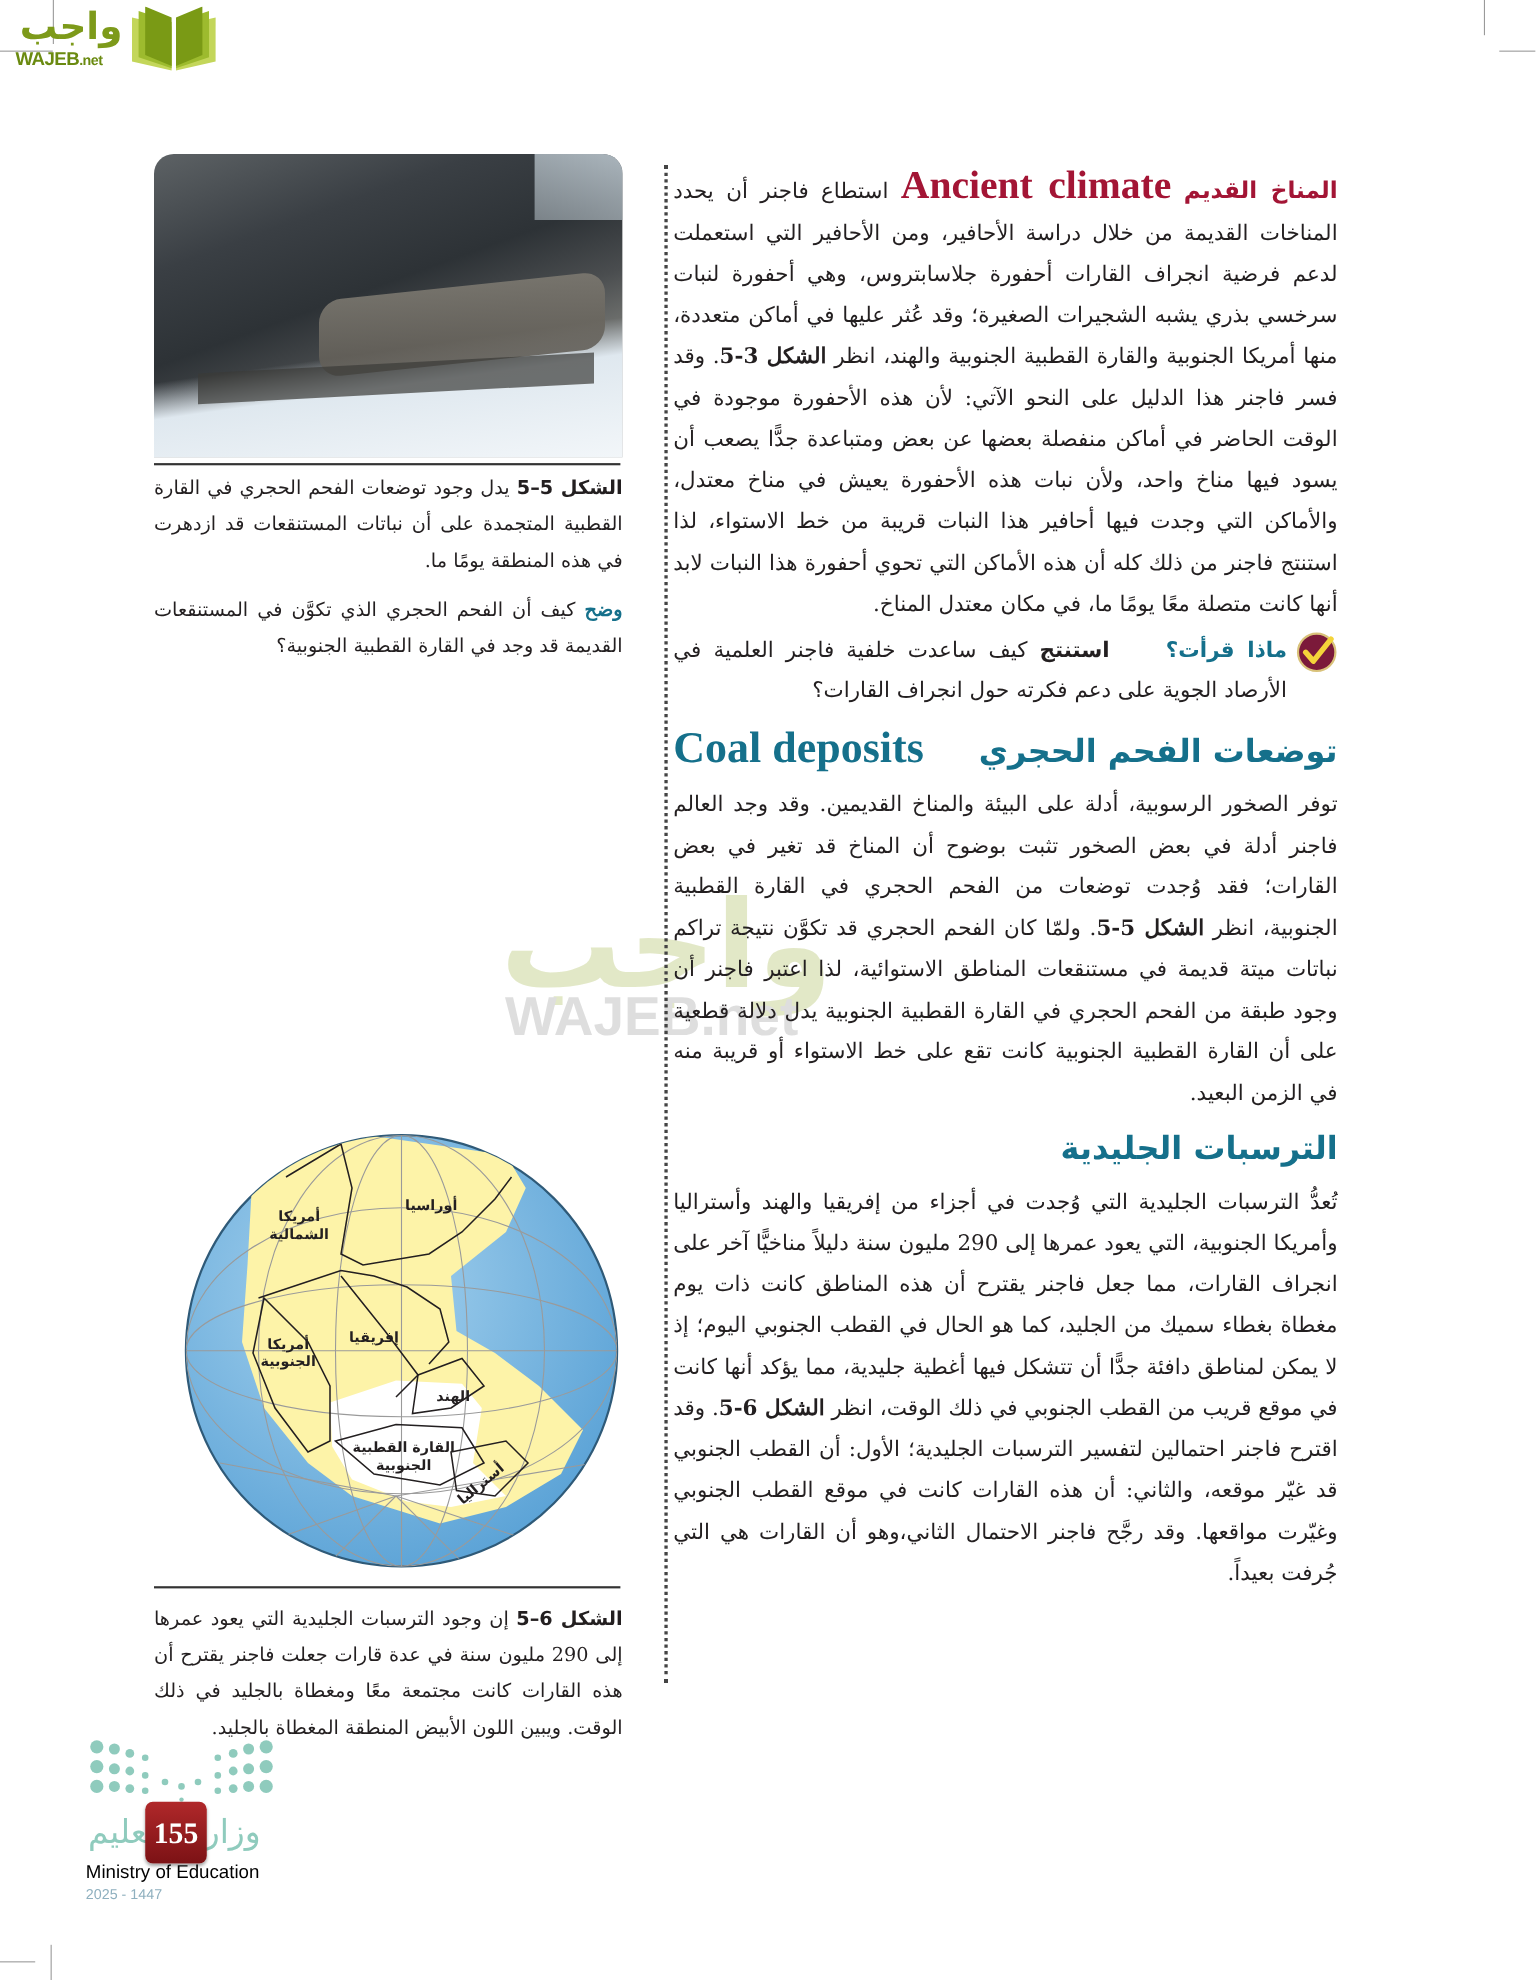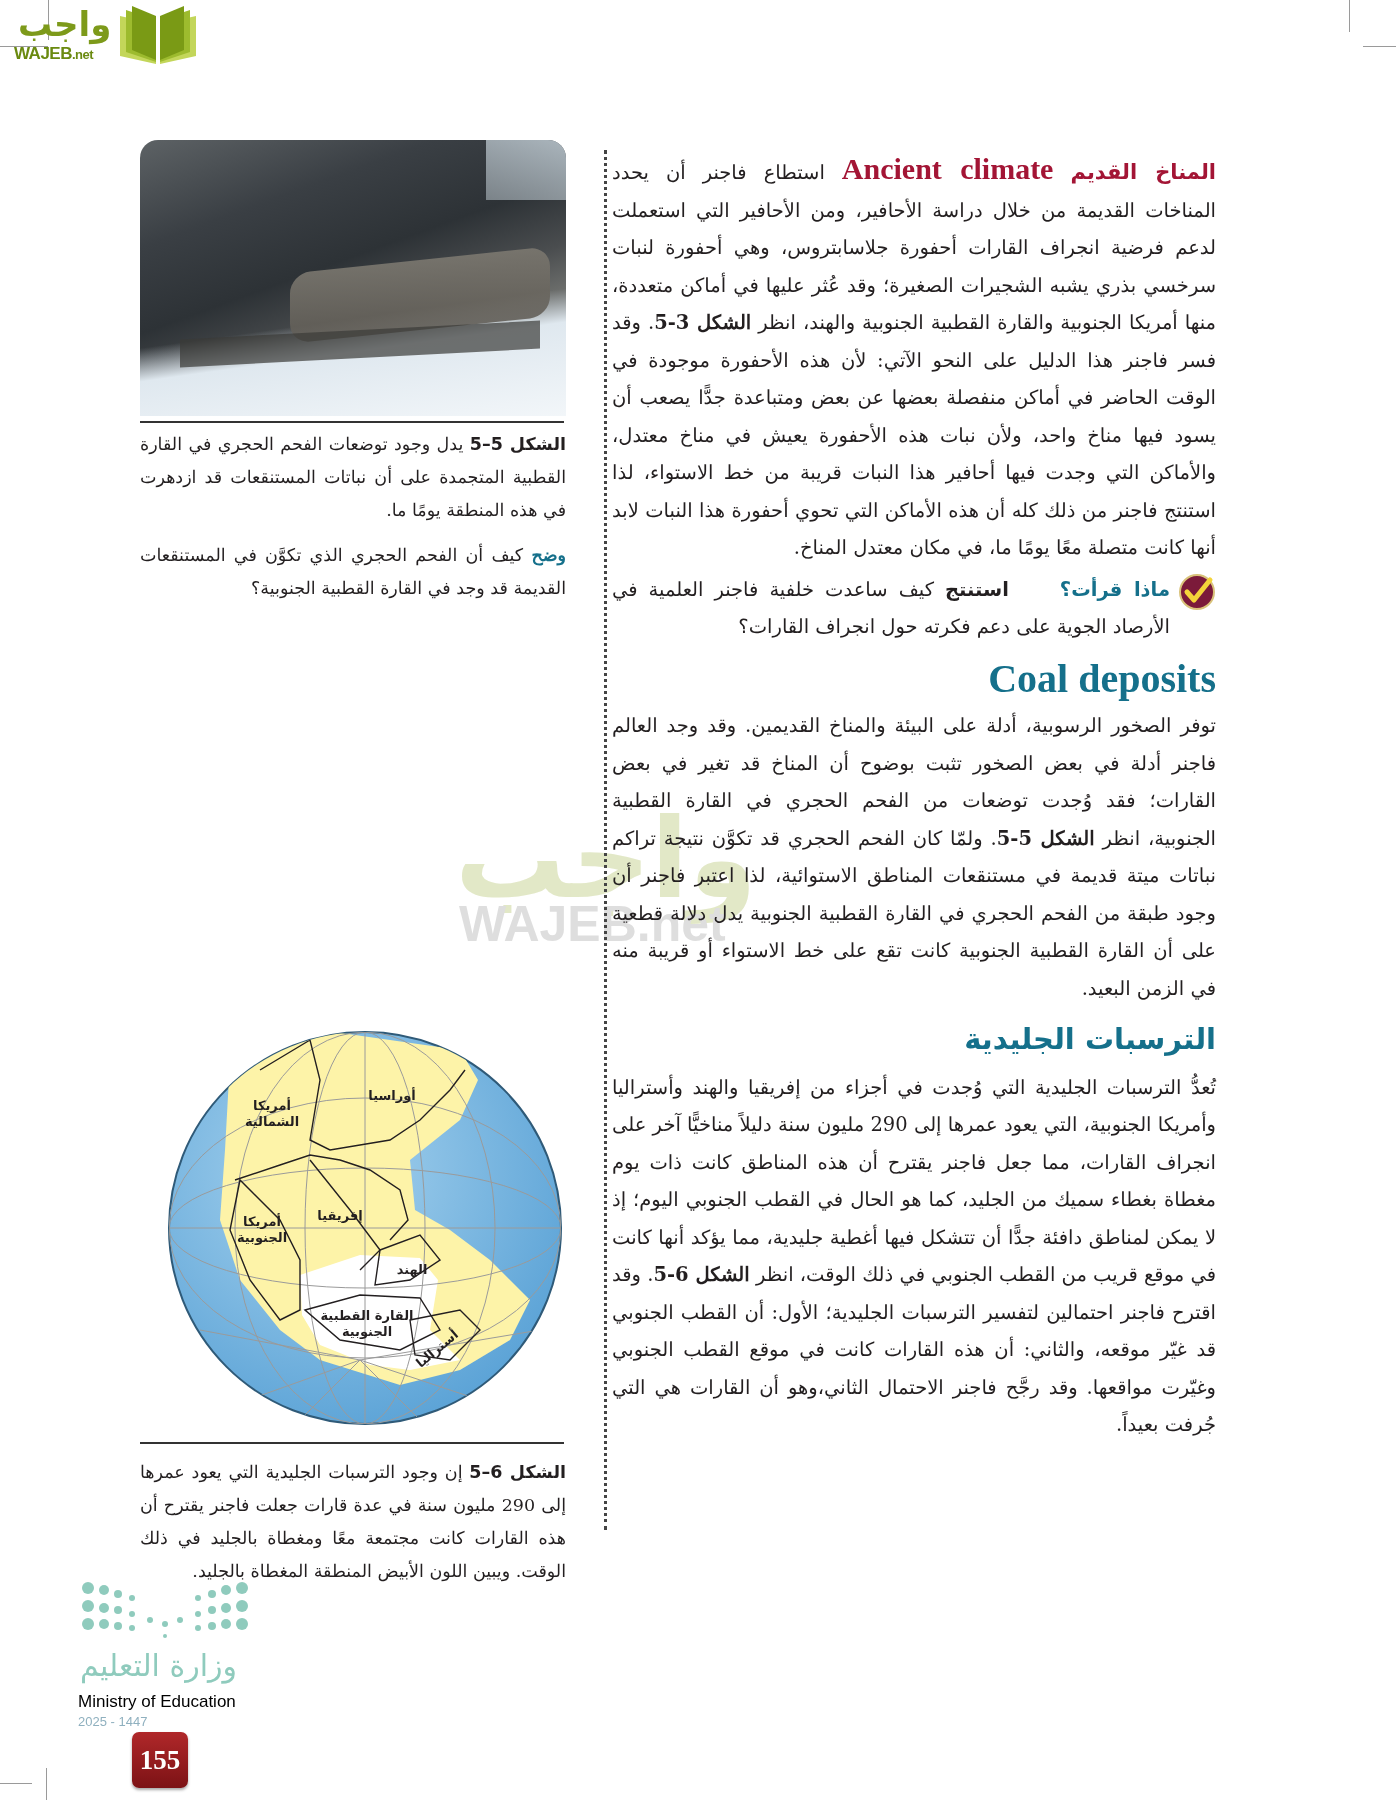--- a/index.html
+++ b/index.html
@@ -13,21 +13,21 @@
   .logo-en { position: absolute; left: 4px; top: 40px; font-family: "Liberation Sans", sans-serif; font-weight: bold; font-size: 17px; color: #6a8a10; letter-spacing: -0.5px; }
   .logo-en small { font-size: 13px; }
   .logo-book { position: absolute; left: 106px; top: 2px; width: 84px; height: 60px; }
 
   .col-main {
     position: absolute; left: 612px; top: 150px; width: 604px; direction: rtl; text-align: justify;
     font-family: "DejaVu Serif", serif; font-size: 19.5px; line-height: 37.5px;
   }
   .dotted-rule { position: absolute; left: 604px; top: 150px; width: 0; height: 1380px; border-left: 3px dotted #444; }
   .h-inline { color: #a31535; font-weight: bold; font-family: "DejaVu Sans", sans-serif; font-size: 21px; }
-  .h-inline-en { color: #a31535; font-weight: bold; font-family: "Liberation Serif", serif; font-size: 30px; }
+  .h-inline-en { color: #a31535; font-weight: bold; font-family: "Liberation Serif", serif; font-size: 36px; }
   .fig-ref { font-weight: bold; }
   .section-head {
     display: flex; justify-content: space-between; align-items: baseline;
     direction: rtl; margin: 14px 0 10px 0;
   }
   .section-head .ar { color: #15708b; font-family: "DejaVu Sans", sans-serif; font-weight: bold; font-size: 29px; }
   .section-head .en { color: #15708b; font-family: "Liberation Serif", serif; font-weight: bold; font-size: 40px; }
   .what-read { display: flex; direction: rtl; align-items: flex-start; gap: 8px; margin-top: 4px; }
   .check-icon { flex: 0 0 38px; height: 38px; margin-top: 2px; }
   .what-read .label { color: #15708b; font-weight: bold; font-family: "DejaVu Sans", sans-serif; margin-left: 40px; }
@@ -58,21 +58,21 @@
   .watermark { position: absolute; left: 455px; top: 815px; width: 420px; height: 150px; opacity: .28; pointer-events: none; }
   .wm-ar { position: absolute; left: 0; top: -20px; font-family: "DejaVu Sans", sans-serif; font-weight: bold; font-size: 110px; color: #9aae3a; }
   .wm-en { position: absolute; left: 4px; top: 80px; font-family: "Liberation Sans", sans-serif; font-weight: bold; font-size: 50px; color: #8a8a8a; }
 
   .ministry { position: absolute; left: 76px; top: 1580px; width: 180px; height: 150px; }
   .ministry .dots { position: absolute; left: 4px; top: 0; width: 170px; height: 60px; }
   .ministry .ar { position: absolute; left: 4px; top: 68px; font-family: "DejaVu Sans", sans-serif; font-size: 30px; color: #8fcbbd; direction: rtl; }
   .ministry .en { position: absolute; left: 2px; top: 112px; font-family: "Liberation Sans", sans-serif; font-size: 17px; color: #000000; }
   .ministry .yr { position: absolute; left: 2px; top: 134px; font-family: "Liberation Sans", sans-serif; font-size: 13px; color: #8fb0bf; }
   .page-num {
-    position: absolute; left: 132px; top: 1732px; width: 56px; height: 56px; border-radius: 7px;
+    position: absolute; left: 132px; top: 1638px; width: 56px; height: 56px; border-radius: 7px;
     background: linear-gradient(180deg,#b0282a,#7c1215); color: #fff; font-family: "Liberation Serif", serif;
     font-weight: bold; font-size: 27px; line-height: 56px; text-align: center; box-shadow: 0 2px 3px rgba(0,0,0,.35);
   }
 </style>
 </head>
 <body>
 
 <div class="crop-mark" style="left:48px;top:0;width:1px;height:40px;"></div>
 <div class="crop-mark" style="left:0;top:46px;width:48px;height:1px;"></div>
 <div class="crop-mark" style="left:1349px;top:0;width:1px;height:32px;"></div>
@@ -186,20 +186,21 @@
       <path d="M9 19 L16 27 L32 7" fill="none" stroke="#f4d43a" stroke-width="5" stroke-linecap="round" stroke-linejoin="round"></path>
     </svg>
     <div>
       <span class="label">ماذا قرأت؟</span>
       <span class="verb">استنتج</span>
       <span>كيف ساعدت خلفية فاجنر العلمية في الأرصاد الجوية على دعم فكرته حول انجراف القارات؟</span>
     </div>
   </div>
 
   <div class="section-head">
+    <span class="ar">توضعات الفحم الحجري</span>
     <span class="en">Coal deposits</span>
   </div>
   <p style="margin:0;">
     <span>توفر الصخور الرسوبية، أدلة على البيئة والمناخ القديمين. وقد وجد العالم فاجنر أدلة في بعض الصخور تثبت بوضوح أن المناخ قد تغير في بعض القارات؛ فقد وُجدت توضعات من الفحم الحجري في القارة القطبية الجنوبية، انظر</span>
     <span class="fig-ref">الشكل 5-5</span><span>. ولمّا كان الفحم الحجري قد تكوَّن نتيجة تراكم نباتات ميتة قديمة في مستنقعات المناطق الاستوائية، لذا اعتبر فاجنر أن وجود طبقة من الفحم الحجري في القارة القطبية الجنوبية يدل دلالة قطعية على أن القارة القطبية الجنوبية كانت تقع على خط الاستواء أو قريبة منه في الزمن البعيد.</span>
   </p>
 
   <div class="section-head">
     <span class="ar">الترسبات الجليدية</span>
   </div>

